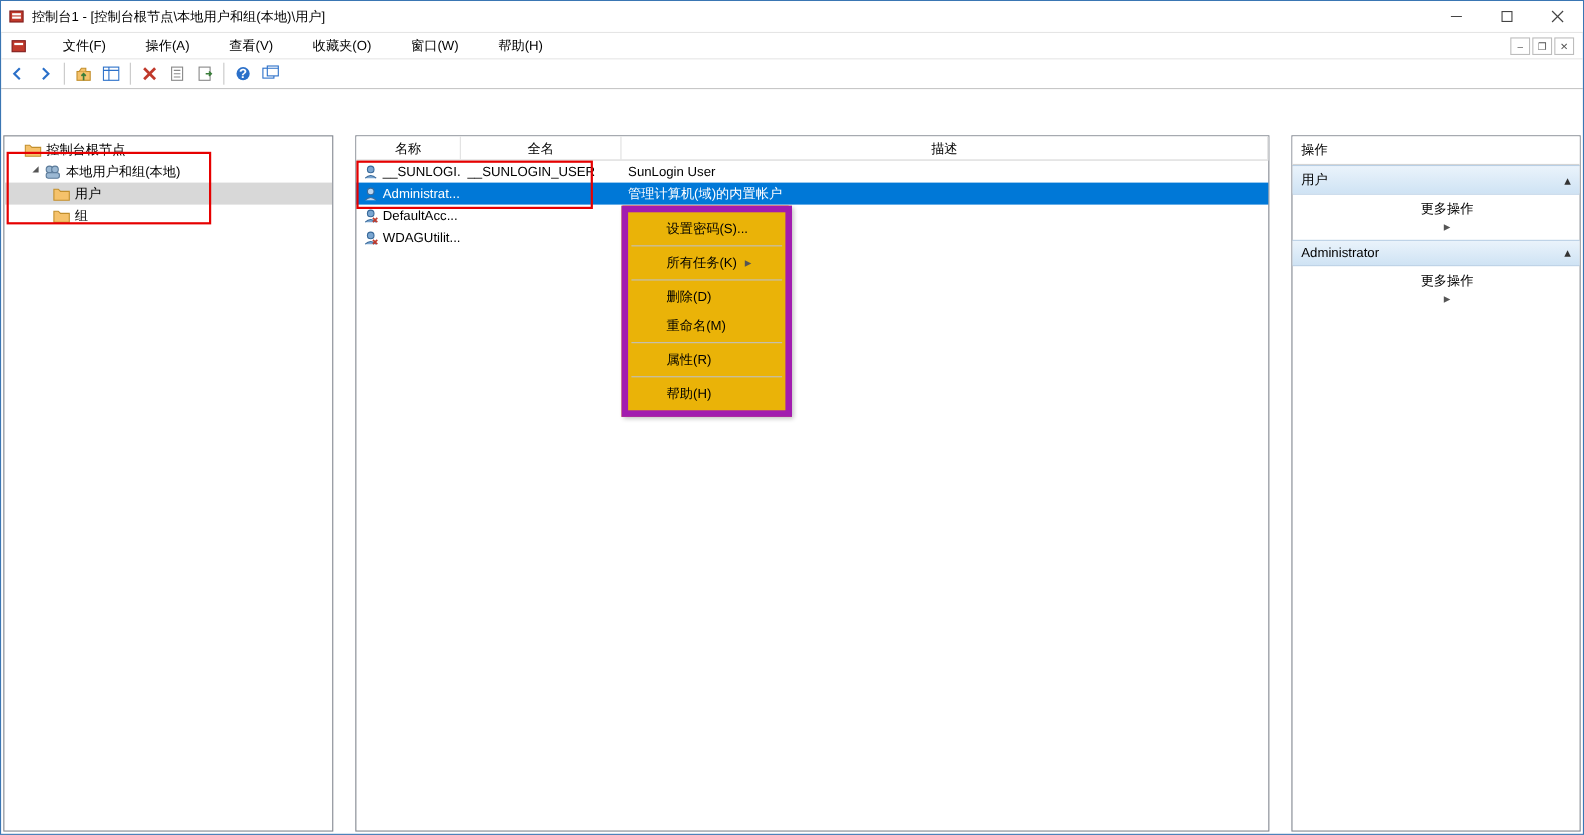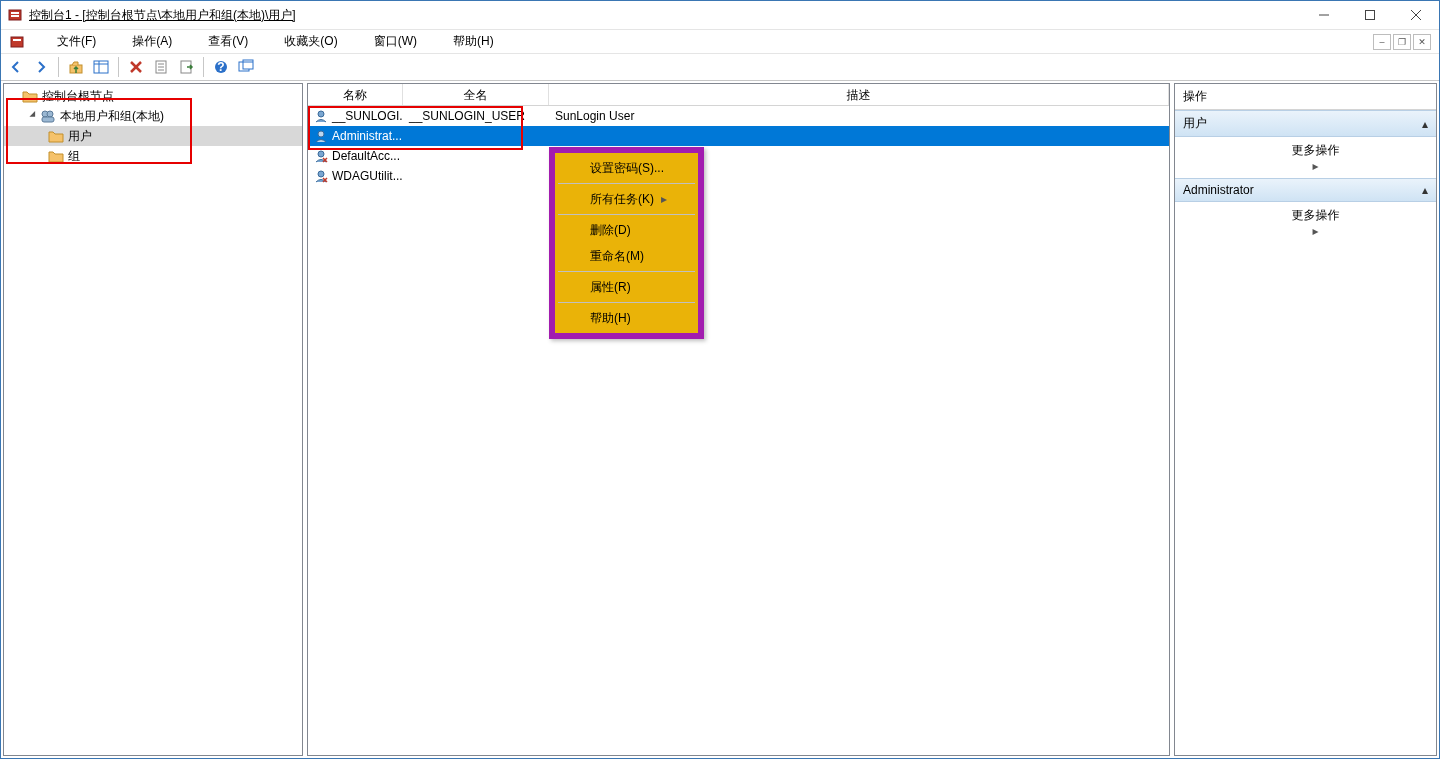--- a/index.html
+++ b/index.html
@@ -1,42 +1,42 @@
 <!DOCTYPE html>
 <html><head>
 <meta charset="utf-8">
 <style>
 * { box-sizing: border-box; margin: 0; padding: 0; font-family: "Microsoft YaHei", "Segoe UI", sans-serif; font-size: 12px; }
 html, body { width: 1440px; height: 759px; background: #fff; overflow: hidden; }
 
 .window { width: 100%; height: 100%; border: 1px solid #3a76b3; display: flex; flex-direction: column; }
 
 
-.titlebar { height: 28px; background: #fff; display: flex; align-items: center; padding-left: 6px; text-decoration: underline; }
+.titlebar { height: 28px; background: #fff; display: flex; align-items: center; padding-left: 6px; }
 .titlebar .icon { width: 16px; height: 16px; margin-right: 6px; display: flex; align-items: center; justify-content: center; }
 .titlebar .title { color: #000; flex: 0 0 auto; }
 .titlebar .spacer { flex: 1; }
 .titlebar .wbtn { width: 46px; height: 28px; display: flex; align-items: center; justify-content: center; color: #444; }
 .wbtn svg { width: 12px; height: 12px; }
 
 
 .menubar { height: 24px; display: flex; align-items: center; padding: 0 8px; gap: 20px; border-top: 1px solid #e5e5e5; }
 .menubar .m-icon { width: 16px; height: 16px; margin-right: 4px; }
 .menubar .menu-item { padding: 2px 8px; }
 .menubar .mdi-controls { margin-left: auto; display: flex; gap: 2px; }
 .menubar .mdi-controls span { width: 18px; height: 16px; border: 1px solid #bdbdbd; display: flex; align-items: center; justify-content: center; font-size: 9px; color: #555; }
 
 
 .toolbar { height: 28px; display: flex; align-items: center; gap: 3px; padding: 0 4px; border-top: 1px solid #e5e5e5; border-bottom: 1px solid #c7c7c7; }
 .toolbar .sep { width: 1px; height: 20px; background: #c7c7c7; margin: 0 3px; }
 .toolbar .tbtn { width: 22px; height: 22px; display: flex; align-items: center; justify-content: center; border: 1px solid transparent; }
 .toolbar .tbtn svg { width: 16px; height: 16px; }
 
 
-.work { flex: 1; display: flex; padding: 2px; gap: 4px; }
+.work { flex: 1; display: flex; padding: 2px; gap: 20px; margin-top: 40px; }
 .pane { background: #fff; border: 1px solid #828790; position: relative; }
 
 .tree-wrap { width: 300px; display: flex; flex-direction: column; }
 .tree { flex: 1; overflow: auto; padding: 2px 0; }
 .tree-row { display: flex; align-items: center; height: 20px; padding-left: 4px; }
 .tree-row .twist { width: 14px; text-align: center; color: #666; }
 .tree-row .twist.open::before { content: ""; display: inline-block; border-left: 4px solid #555; border-top: 4px solid transparent; border-bottom: 4px solid transparent; transform: rotate(45deg) translateY(-1px); }
 .tree-row .folder { width: 16px; height: 14px; margin-right: 4px; }
 .tree-row .label { white-space: nowrap; }
 .tree-row.indent1 { padding-left: 22px; }
@@ -254,20 +254,23 @@
           <div class="cell col-name">
               <span class="user-icon"><svg viewBox="0 0 14 14">
                   <circle cx="7" cy="5" r="3" fill="#bcd6ef" stroke="#3a6a9a"></circle>
                   <path d="M2 13 Q7 8 12 13" fill="#bcd6ef" stroke="#3a6a9a"></path>
                 </svg></span>
               <span>Administrat...</span>
             </div>
           <div class="cell col-fullname">
               <span></span>
             </div>
+          <div class="cell col-desc">
+              <span>管理计算机(域)的内置帐户</span>
+            </div>
         </div>
         <div class="list-row">
           <div class="cell col-name">
               <span class="user-icon"><svg viewBox="0 0 14 14">
                   <circle cx="7" cy="5" r="3" fill="#7aa6d1" stroke="#3a6a9a"></circle>
                   <path d="M2 13 Q7 8 12 13" fill="#7aa6d1" stroke="#3a6a9a"></path>
                   <path d="M9 9 L13 13 M13 9 L9 13" stroke="#c0392b" stroke-width="1.5"></path>
                 </svg></span>
               <span>DefaultAcc...</span>
             </div>

